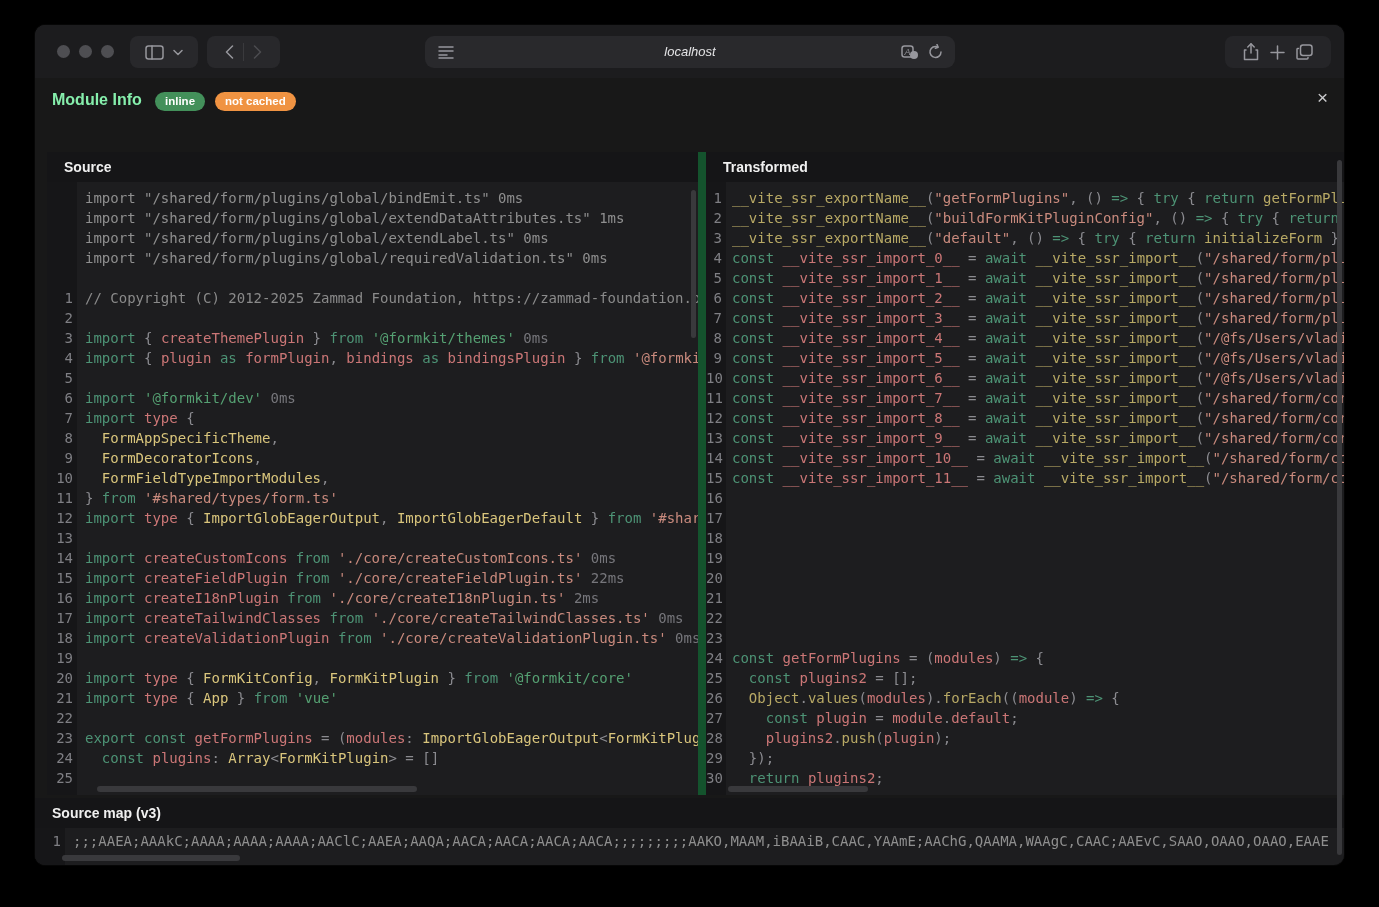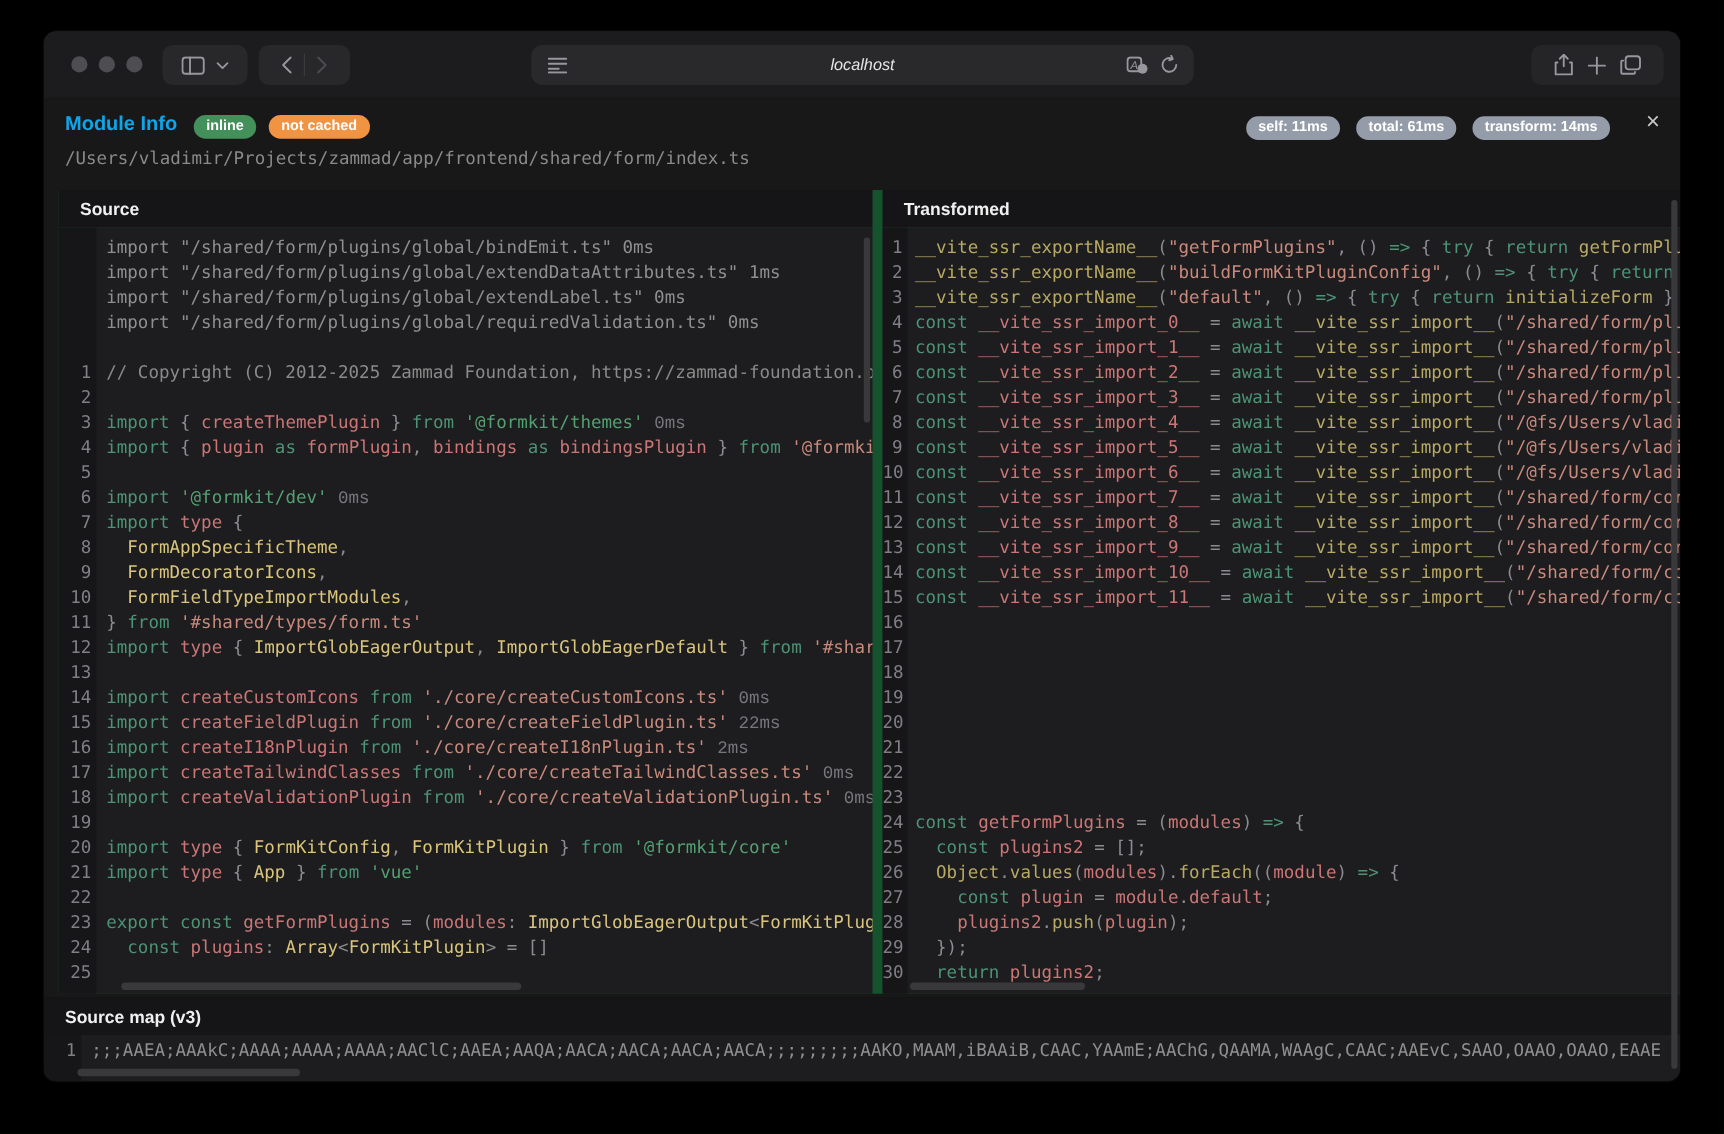--- a/index.html
+++ b/index.html
@@ -15,21 +15,21 @@
               display:flex; align-items:center; justify-content:center; color:#97979d; }
   .urlbar { position:absolute; left:390px; top:11px; width:530px; height:32px; background:#29292c;
             border-radius:9px; color:#e4e4e6; font-size:13px; }
   .urlbar .url-text { position:absolute; left:0; right:0; top:8px; text-align:center; }
   .icon-svg { stroke:#97979d; fill:none; stroke-width:1.5; stroke-linecap:round; stroke-linejoin:round; }
   .dim-ic { stroke:#4c4c50; }
   .nav-divider { width:1px; height:18px; background:#3a3a3d; margin:0 9px; }
   
   .page { position:absolute; left:0; top:53px; width:100%; height:787px; background:#181818; }
   .page-header { position:absolute; left:0; top:0; width:100%; height:74px; }
-  .module-title { position:absolute; left:17px; top:13px; font-size:16px; font-weight:bold; color:#0ea5e9;text-align:center; }
+  .module-title { position:absolute; left:17px; top:13px; font-size:16px; font-weight:bold; color:#86efac;text-align:center; }
   .badge { position:absolute; top:14px; height:19px; line-height:19px; border-radius:10px;
            padding:0 10px; font-size:11.5px; font-weight:bold; color:#fff; }
   .metric-pill { display:inline-block; height:19px; line-height:19px; border-radius:10px; margin-left:8px;
                  padding:0 10px; font-size:11.5px; font-weight:bold; color:#fff; background:#959ca9; }
   .metrics-wrap { position:absolute; right:56px; top:14px; }
   .close-btn { position:absolute; right:16px; top:9px; font-size:19px; color:#c9c9cb; cursor:pointer; }
   .file-path { position:absolute; left:17px; top:41px; font-family:"DejaVu Sans Mono", monospace;
                font-size:14px; color:#8a8a8a; }
   
   .panels { position:absolute; left:12px; top:74px; width:100%; height:643px; background:#14532d; }
@@ -42,21 +42,21 @@
   .code-line { display:flex; height:20px; line-height:20px; white-space:pre;
                font-family:"DejaVu Sans Mono", monospace; font-size:14px; position:relative; }
   .ln { flex:0 0 auto; text-align:right; color:#7f7f84; }
   .gw30 .ln { width:26px; } .gw20 .ln { width:16px; }
   .gw30 .lc { padding-left:12px; } .gw20 .lc { padding-left:10px; }
   .lc { color:#bdbdbd; }
   .tk-dep { color:#8f8f8f; } .tk-cm { color:#8a8a8a; }
   .tk-kw { color:#4d9375; } .tk-id { color:#cb7676; }
   .tk-ty { color:#d9c57c;margin-top:12px; } .tk-fn { color:#b8a965; }
   .tk-st { color:#c98a7d; } .tk-lk { color:#55a072; }
-  .tk-pu { color:#8b8b90; } .tk-dim { color:#76767b;font-family:Liberation Mono, monospace; }
+  .tk-pu { color:#8b8b90; } .tk-dim { color:#76767b; }
   
   .sourcemap { position:absolute; left:0; top:720px; width:100%; height:67px; background:#0e0e0e; }
   .sm-body { position:relative; height:41px; background:#1d1d1f; overflow:hidden; padding-top:3px; }
   .sm-body::before { content:""; position:absolute; left:0; top:0; bottom:0; width:30px; background:#161618; }
   
   .hthumb { position:absolute; height:6px; border-radius:3px; background:#39393c; }
   .vthumb { position:absolute; width:5px; border-radius:3px; background:#39393c; }
 </style>
 </head>
 <body>
@@ -123,27 +123,21 @@
       </svg>
     </div>
   </div>
 
   <div class="page">
 
     <div class="page-header">
       <span class="module-title">Module Info</span>
       <span class="badge" style="left: 120px; background: rgb(67, 144, 90);">inline</span>
       <span class="badge" style="left: 180px; background: rgb(240, 147, 66);">not cached</span>
-      <span class="metrics-wrap">
-        <span class="metric-pill">self: 11ms</span>
-        <span class="metric-pill">total: 61ms</span>
-        <span class="metric-pill">transform: 14ms</span>
-      </span>
       <span class="close-btn">×</span>
-      <div class="file-path">/Users/vladimir/Projects/zammad/app/frontend/shared/form/index.ts</div>
     </div>
 
     <div class="panels">
       <div class="panel gw30" style="left:0; width:651px;">
         <div class="panel-head">Source</div>
         <div class="panel-body">
             <div class="code-line"><span class="ln"></span><span class="lc"><span class="tk-dep">import "/shared/form/plugins/global/bindEmit.ts" 0ms</span></span></div>
             <div class="code-line"><span class="ln"></span><span class="lc"><span class="tk-dep">import "/shared/form/plugins/global/extendDataAttributes.ts" 1ms</span></span></div>
             <div class="code-line"><span class="ln"></span><span class="lc"><span class="tk-dep">import "/shared/form/plugins/global/extendLabel.ts" 0ms</span></span></div>
             <div class="code-line"><span class="ln"></span><span class="lc"><span class="tk-dep">import "/shared/form/plugins/global/requiredValidation.ts" 0ms</span></span></div>

